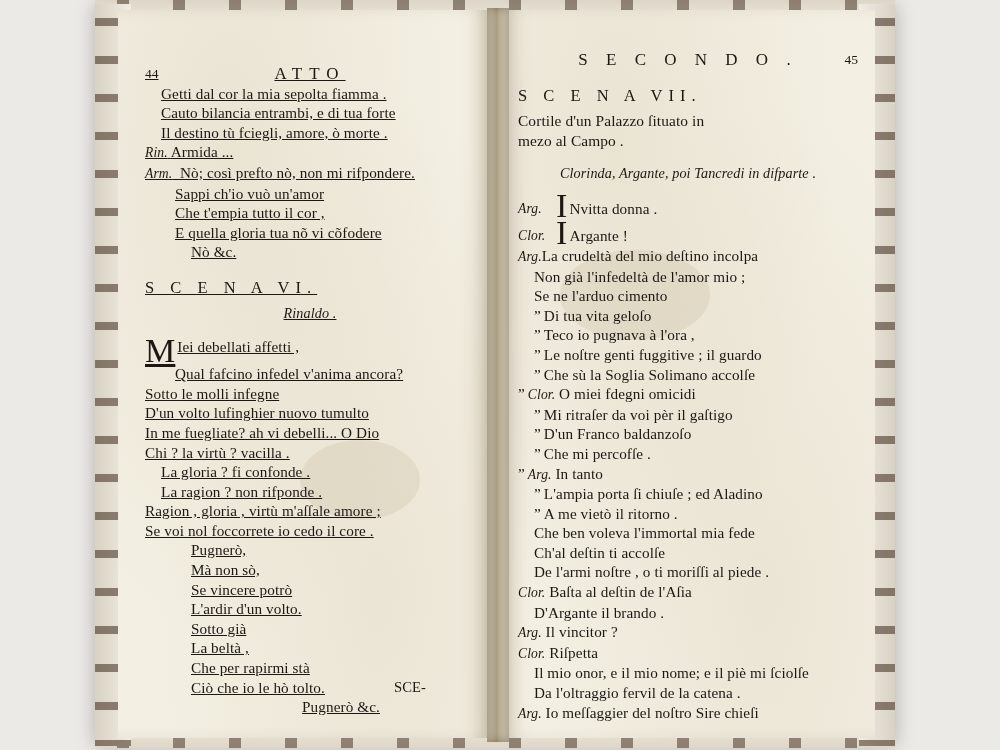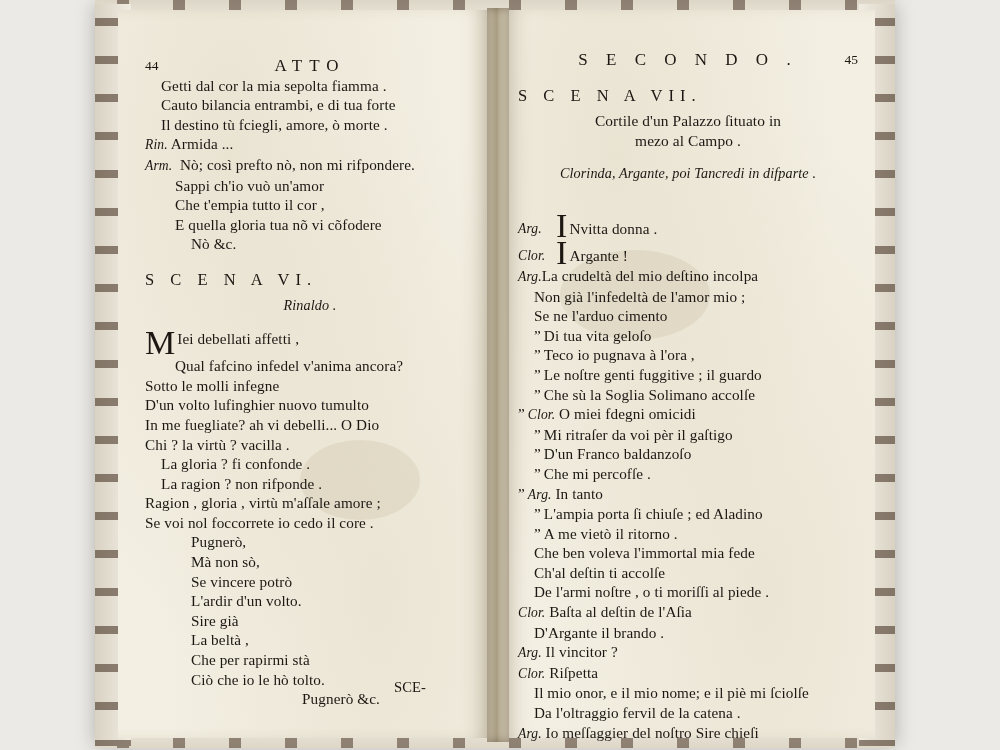--- a/index.html
+++ b/index.html
@@ -124,21 +124,21 @@
   .txt {
     color: #1c1713;
     font-family: "Liberation Serif", serif;
     font-size: 15.2px;
     line-height: 19.6px;
     letter-spacing: 0.1px;
   }
   .content {
     position: absolute;
   }
-  .left-content { left: 145px; top: 44px; width: 330px; }
+  .left-content { left: 145px; top: 52px; width: 330px; text-decoration: underline; }
   .right-content { left: 518px; top: 38px; width: 340px; }
 
   .running-head {
     display: flex;
     align-items: flex-start;
     font-size: 17px;
     letter-spacing: 4px;
     font-variant: small-caps;
     margin-top: 12px;
   }
@@ -166,21 +166,21 @@
     letter-spacing: 6px;
     margin-top: 16px;
     margin-bottom: 6px;
   }
   .stage {
     text-align: center;
     font-style: italic;
     font-size: 14.2px;
   }
   .stage-center {
-    text-align: center;
+    text-align: left;
     font-size: 15.4px;
   }
   .dropcap-line {
     display: flex;
     align-items: flex-start;
   }
   .dropcap {
     font-size: 34px;
     line-height: 27px;
     padding-right: 2px;
@@ -255,21 +255,21 @@
       <div class="line">In me fuegliate? ah vi debelli... O Dio</div>
       <div class="line">Chi ? la virtù ? vacilla .</div>
       <div class="line ind1">La gloria ? fi confonde .</div>
       <div class="line ind1">La ragion ? non rifponde .</div>
       <div class="line">Ragion , gloria , virtù m'aſſale amore ;</div>
       <div class="line">Se voi nol foccorrete io cedo il core .</div>
       <div class="line ind3">Pugnerò,</div>
       <div class="line ind3">Mà non sò,</div>
       <div class="line ind3">Se vincere potrò</div>
       <div class="line ind3">L'ardir d'un volto.</div>
-      <div class="line ind3">Sire già</div>
+      <div class="line ind3">Sotto già</div>
       <div class="line ind3">La beltà ,</div>
       <div class="line ind3">Che per rapirmi stà</div>
       <div class="line ind3">Ciò che io le hò tolto.</div>
       <div class="line ind4">Pugnerò &amp;c.</div>
     </div>
   </div>
 
   <div class="catchword-left txt">SCE-</div>
 
   <div class="content right-content txt">
@@ -277,21 +277,21 @@
       <span class="folio" style="visibility:hidden;">45</span>
       <span class="head-word">S E C O N D O .</span>
       <span class="folio">45</span>
     </div>
 
     <div class="scene-head">S C E N A   VII.</div>
 
     <div class="stage-center">Cortile d'un Palazzo ſituato in</div>
     <div class="stage-center" style="margin-bottom:14px;">mezo al Campo .</div>
 
-    <div class="stage" style="margin-bottom:28px;">Clorinda, Argante, poi Tancredi in difparte .</div>
+    <div class="stage" style="margin-bottom:8px;">Clorinda, Argante, poi Tancredi in difparte .</div>
 
     <div>
       <div class="dropcap-line">
         <span class="speaker" style="width:38px;display:inline-block;padding-top:7px;">Arg.</span>
         <span class="dropcap">I</span>
         <span style="padding-top:7px;">Nvitta donna .</span>
       </div>
       <div class="dropcap-line">
         <span class="speaker" style="width:38px;display:inline-block;padding-top:7px;">Clor.</span>
         <span class="dropcap">I</span>

